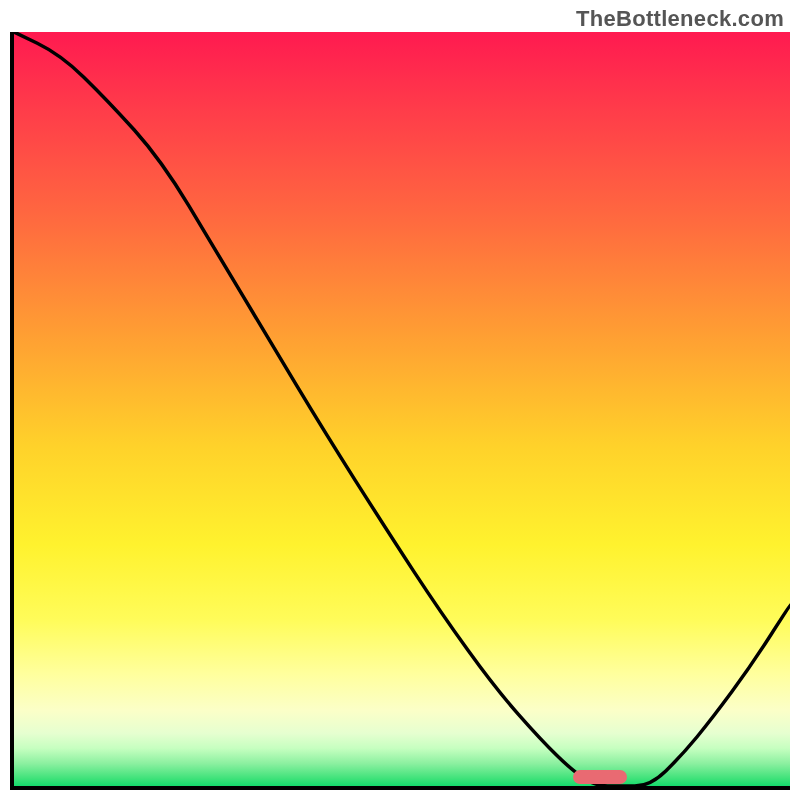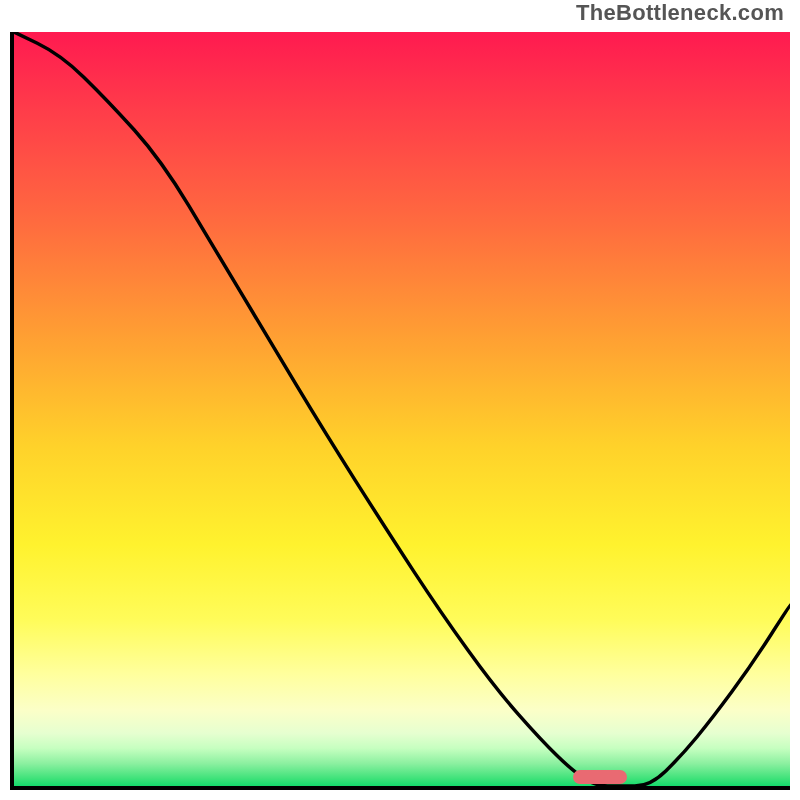--- a/index.html
+++ b/index.html
@@ -10,21 +10,21 @@
     background: #ffffff;
     font-family: Arial, Helvetica, sans-serif;
   }
   .container {
     position: relative;
     width: 800px;
     height: 800px;
   }
   .watermark {
     position: absolute;
-    top: 0;
+    top: 6px;
     right: 16px;
     font-size: 22px;
     font-weight: 600;
     color: #555555;
     letter-spacing: 0.3px;
   }
   .plot {
     position: absolute;
     left: 10px;
     top: 32px;

